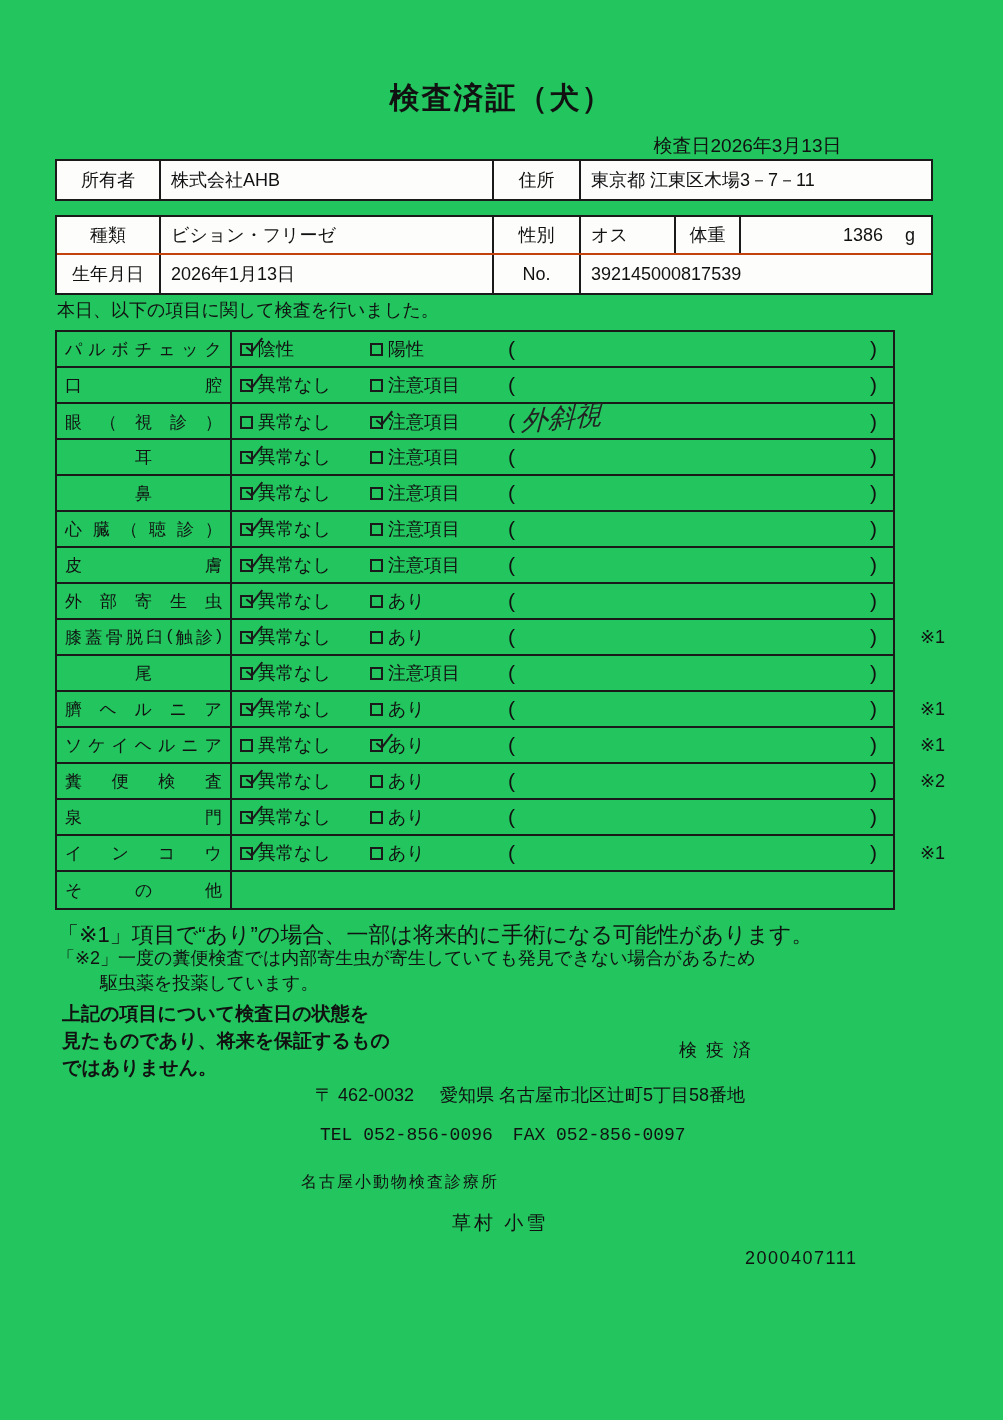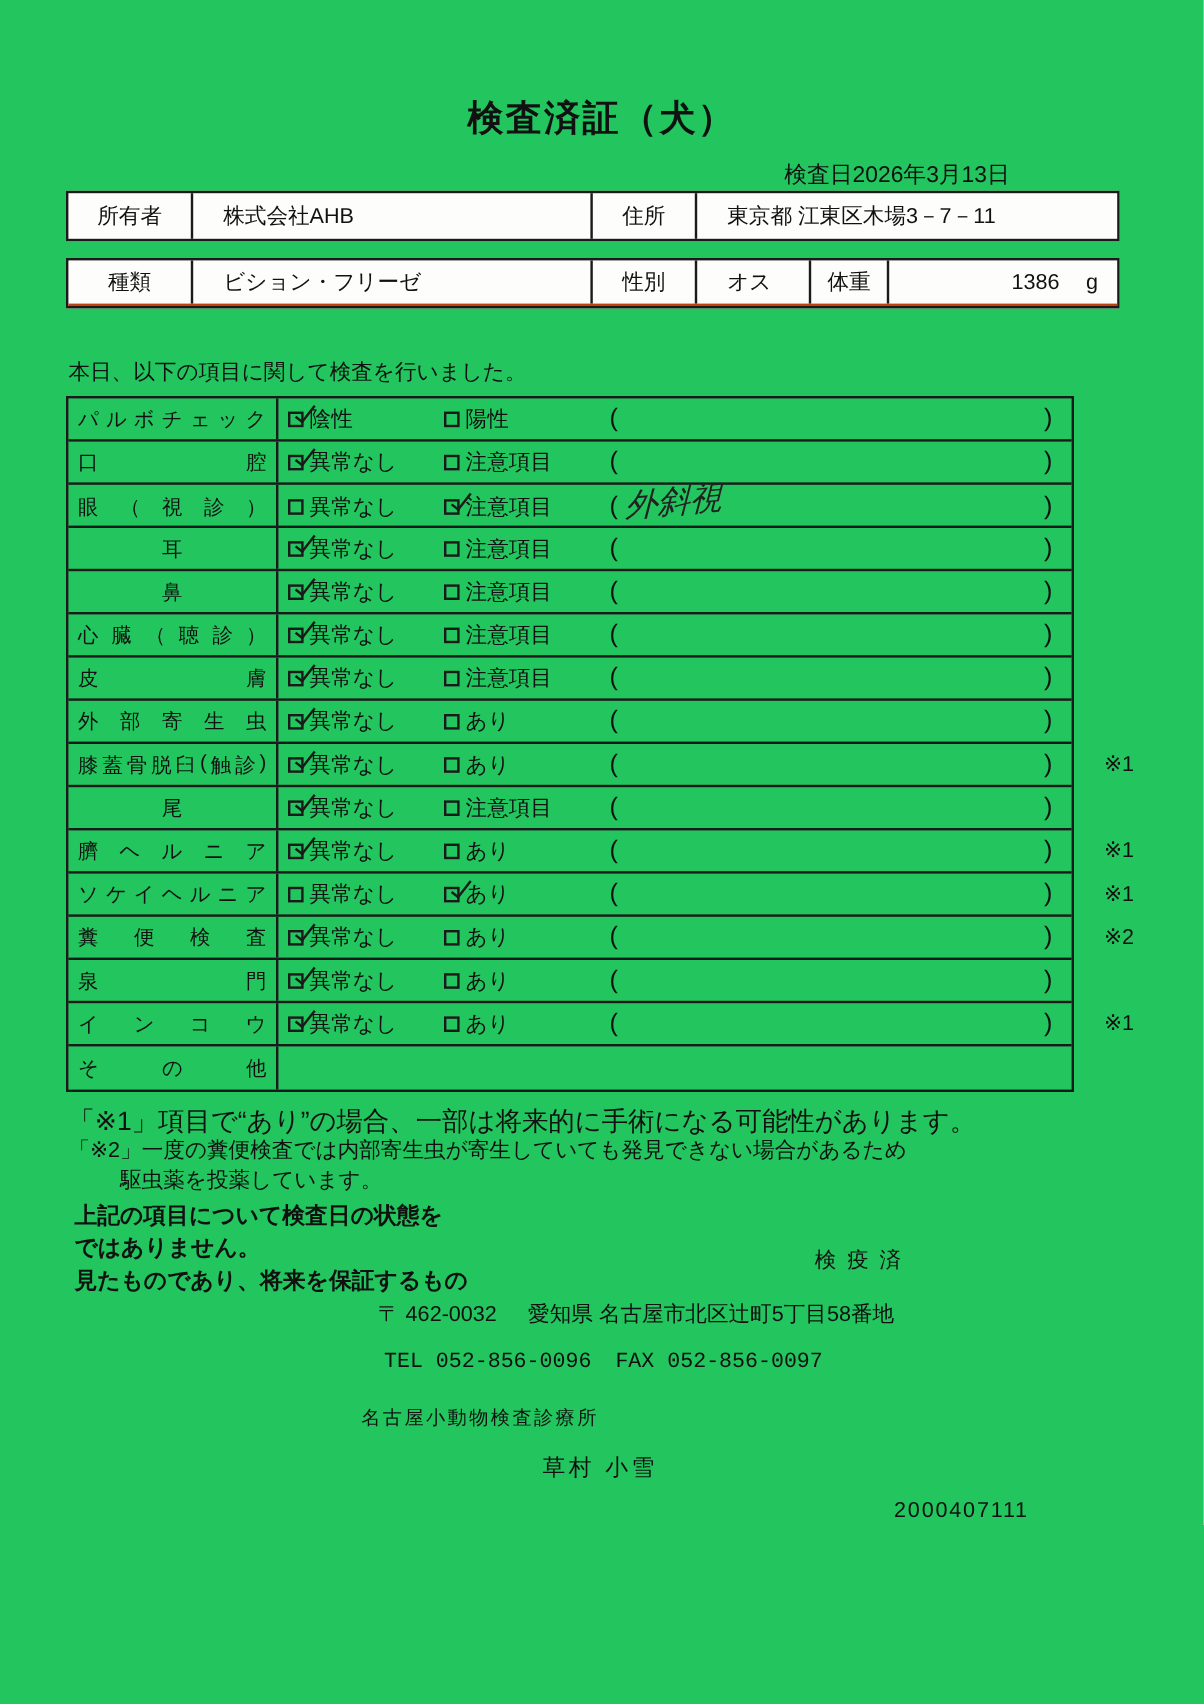--- a/index.html
+++ b/index.html
@@ -16,21 +16,21 @@
 
   .date-row { top:133px; left:565px; width:365px; display:flex;
               justify-content:center; font-size:19px; }
 
   
   .tbl { border:2px solid #1a1a1a; background:#fdfdfc; }
   .grid-row { display:grid; }
   .cell { display:flex; align-items:center; font-size:18px; border-left:2px solid #1a1a1a; }
   .cell:first-child { border-left:none; }
   .cell.lab { justify-content:center; }
-  .cell.val { padding-left:25px; }
+  .cell.val { padding-left:10px; }
   .owner-tbl { top:159px; left:55px; width:878px; }
   .owner-tbl .grid-row { grid-template-columns:102px 333px 87px 1fr; height:38px; }
   .info-tbl { top:215px; left:55px; width:878px; }
   .info-tbl .grid-row { height:38px; }
   .info-tbl .r1 { grid-template-columns:102px 333px 87px 95px 65px 1fr; border-bottom:2px solid #c2410c; }
   .info-tbl .r2 { grid-template-columns:102px 333px 87px 1fr; }
   .cell.weight { justify-content:flex-end; padding-right:16px; gap:22px; }
 
   .intro { top:298px; left:57px; font-size:18px; }
 
@@ -102,20 +102,26 @@
       <div class="cell lab">種類</div>
       <div class="cell val">ビション・フリーゼ</div>
       <div class="cell lab">性別</div>
       <div class="cell val">オス</div>
       <div class="cell lab">体重</div>
       <div class="cell weight">
         <span>1386</span>
         <span>g</span>
       </div>
     </div>
+    <div class="grid-row r2">
+      <div class="cell lab">生年月日</div>
+      <div class="cell val">2026年1月13日</div>
+      <div class="cell lab">No.</div>
+      <div class="cell val">392145000817539</div>
+    </div>
   </div>
 
   <p class="abs intro">本日、以下の項目に関して検査を行いました。</p>
 
   <div class="abs checklist" id="checklist-rows">
     <div class="check-row">
       <div class="item-cell">
         <span class="item-label">
             <span>パ</span>
             <span>ル</span>
@@ -516,22 +522,22 @@
   </div>
 
   <p class="abs footnote1">「※1」項目で“あり”の場合、一部は将来的に手術になる可能性があります。</p>
   <div class="abs footnote2">
     <div>「※2」一度の糞便検査では内部寄生虫が寄生していても発見できない場合があるため</div>
     <div class="indent">駆虫薬を投薬しています。</div>
   </div>
 
   <div class="abs disclaimer">
     <div>上記の項目について検査日の状態を</div>
+    <div>見たものであり、将来を保証するもの</div>
     <div>ではありません。</div>
-    <div>見たものであり、将来を保証するもの</div>
   </div>
 
   <div class="abs stamp">検疫済</div>
 
   <div class="abs addr-line">
     <span>〒 462-0032</span>
     <span>愛知県 名古屋市北区辻町5丁目58番地</span>
   </div>
 
   <div class="abs tel-line">

